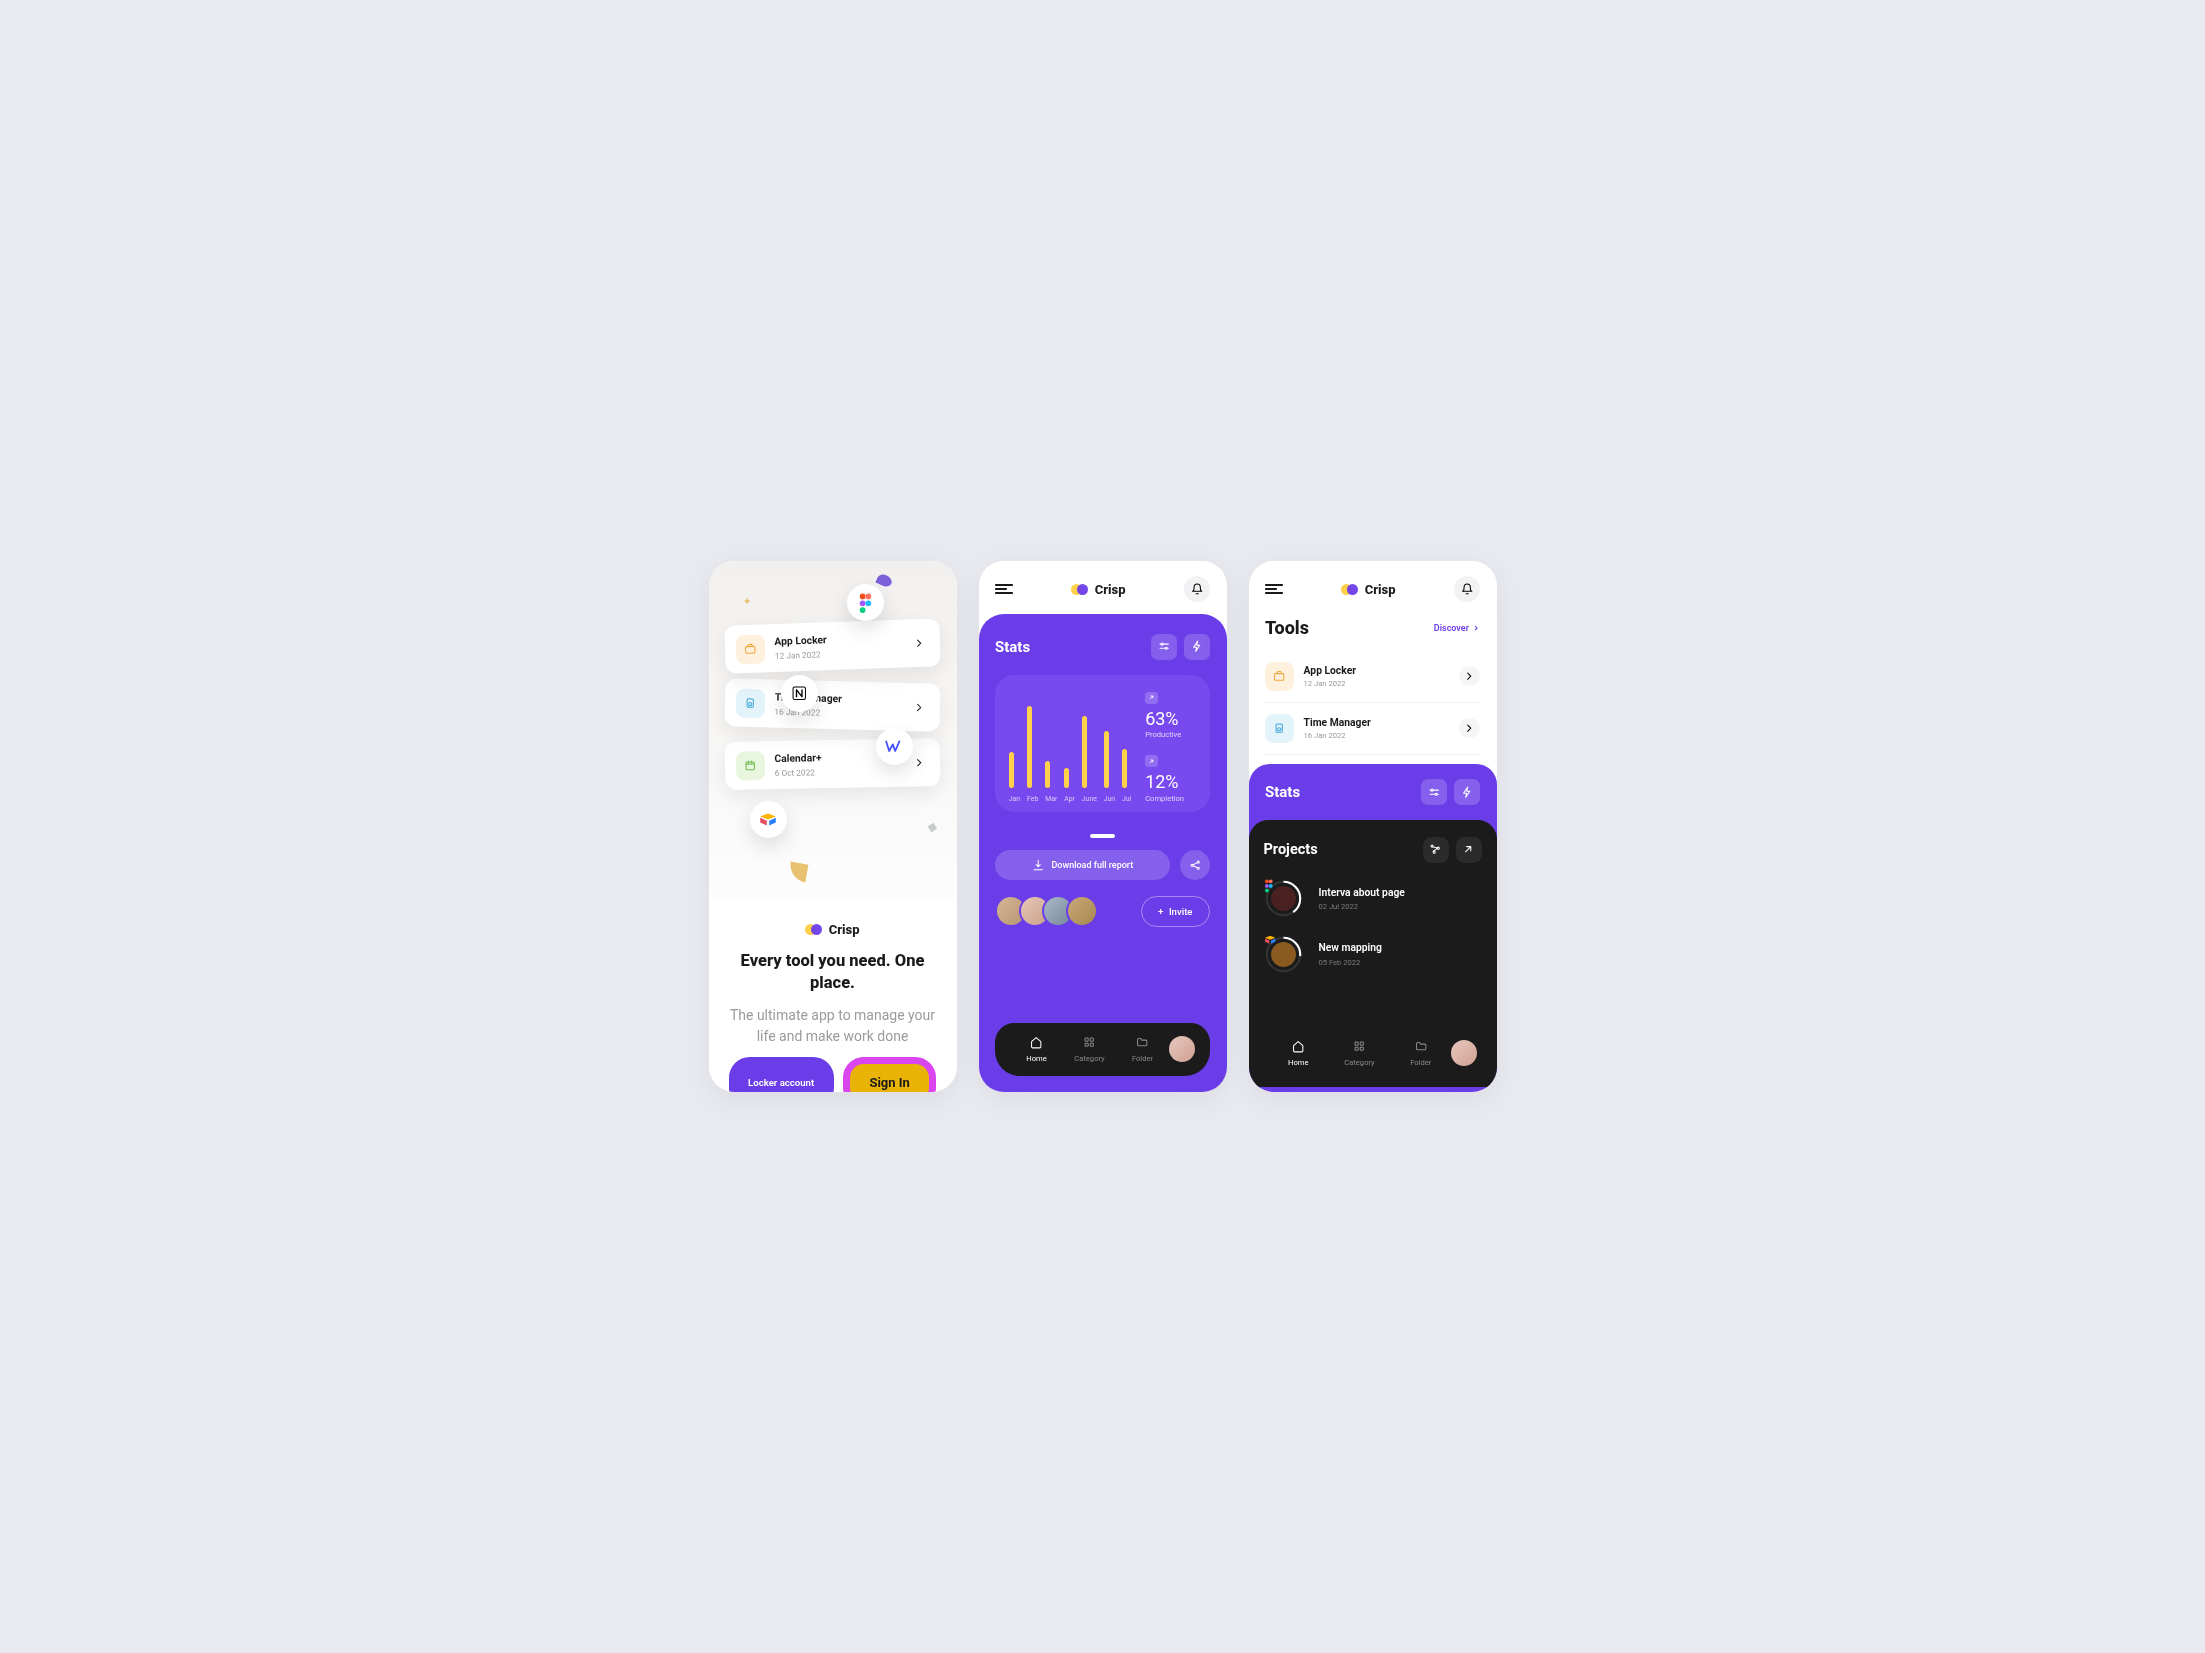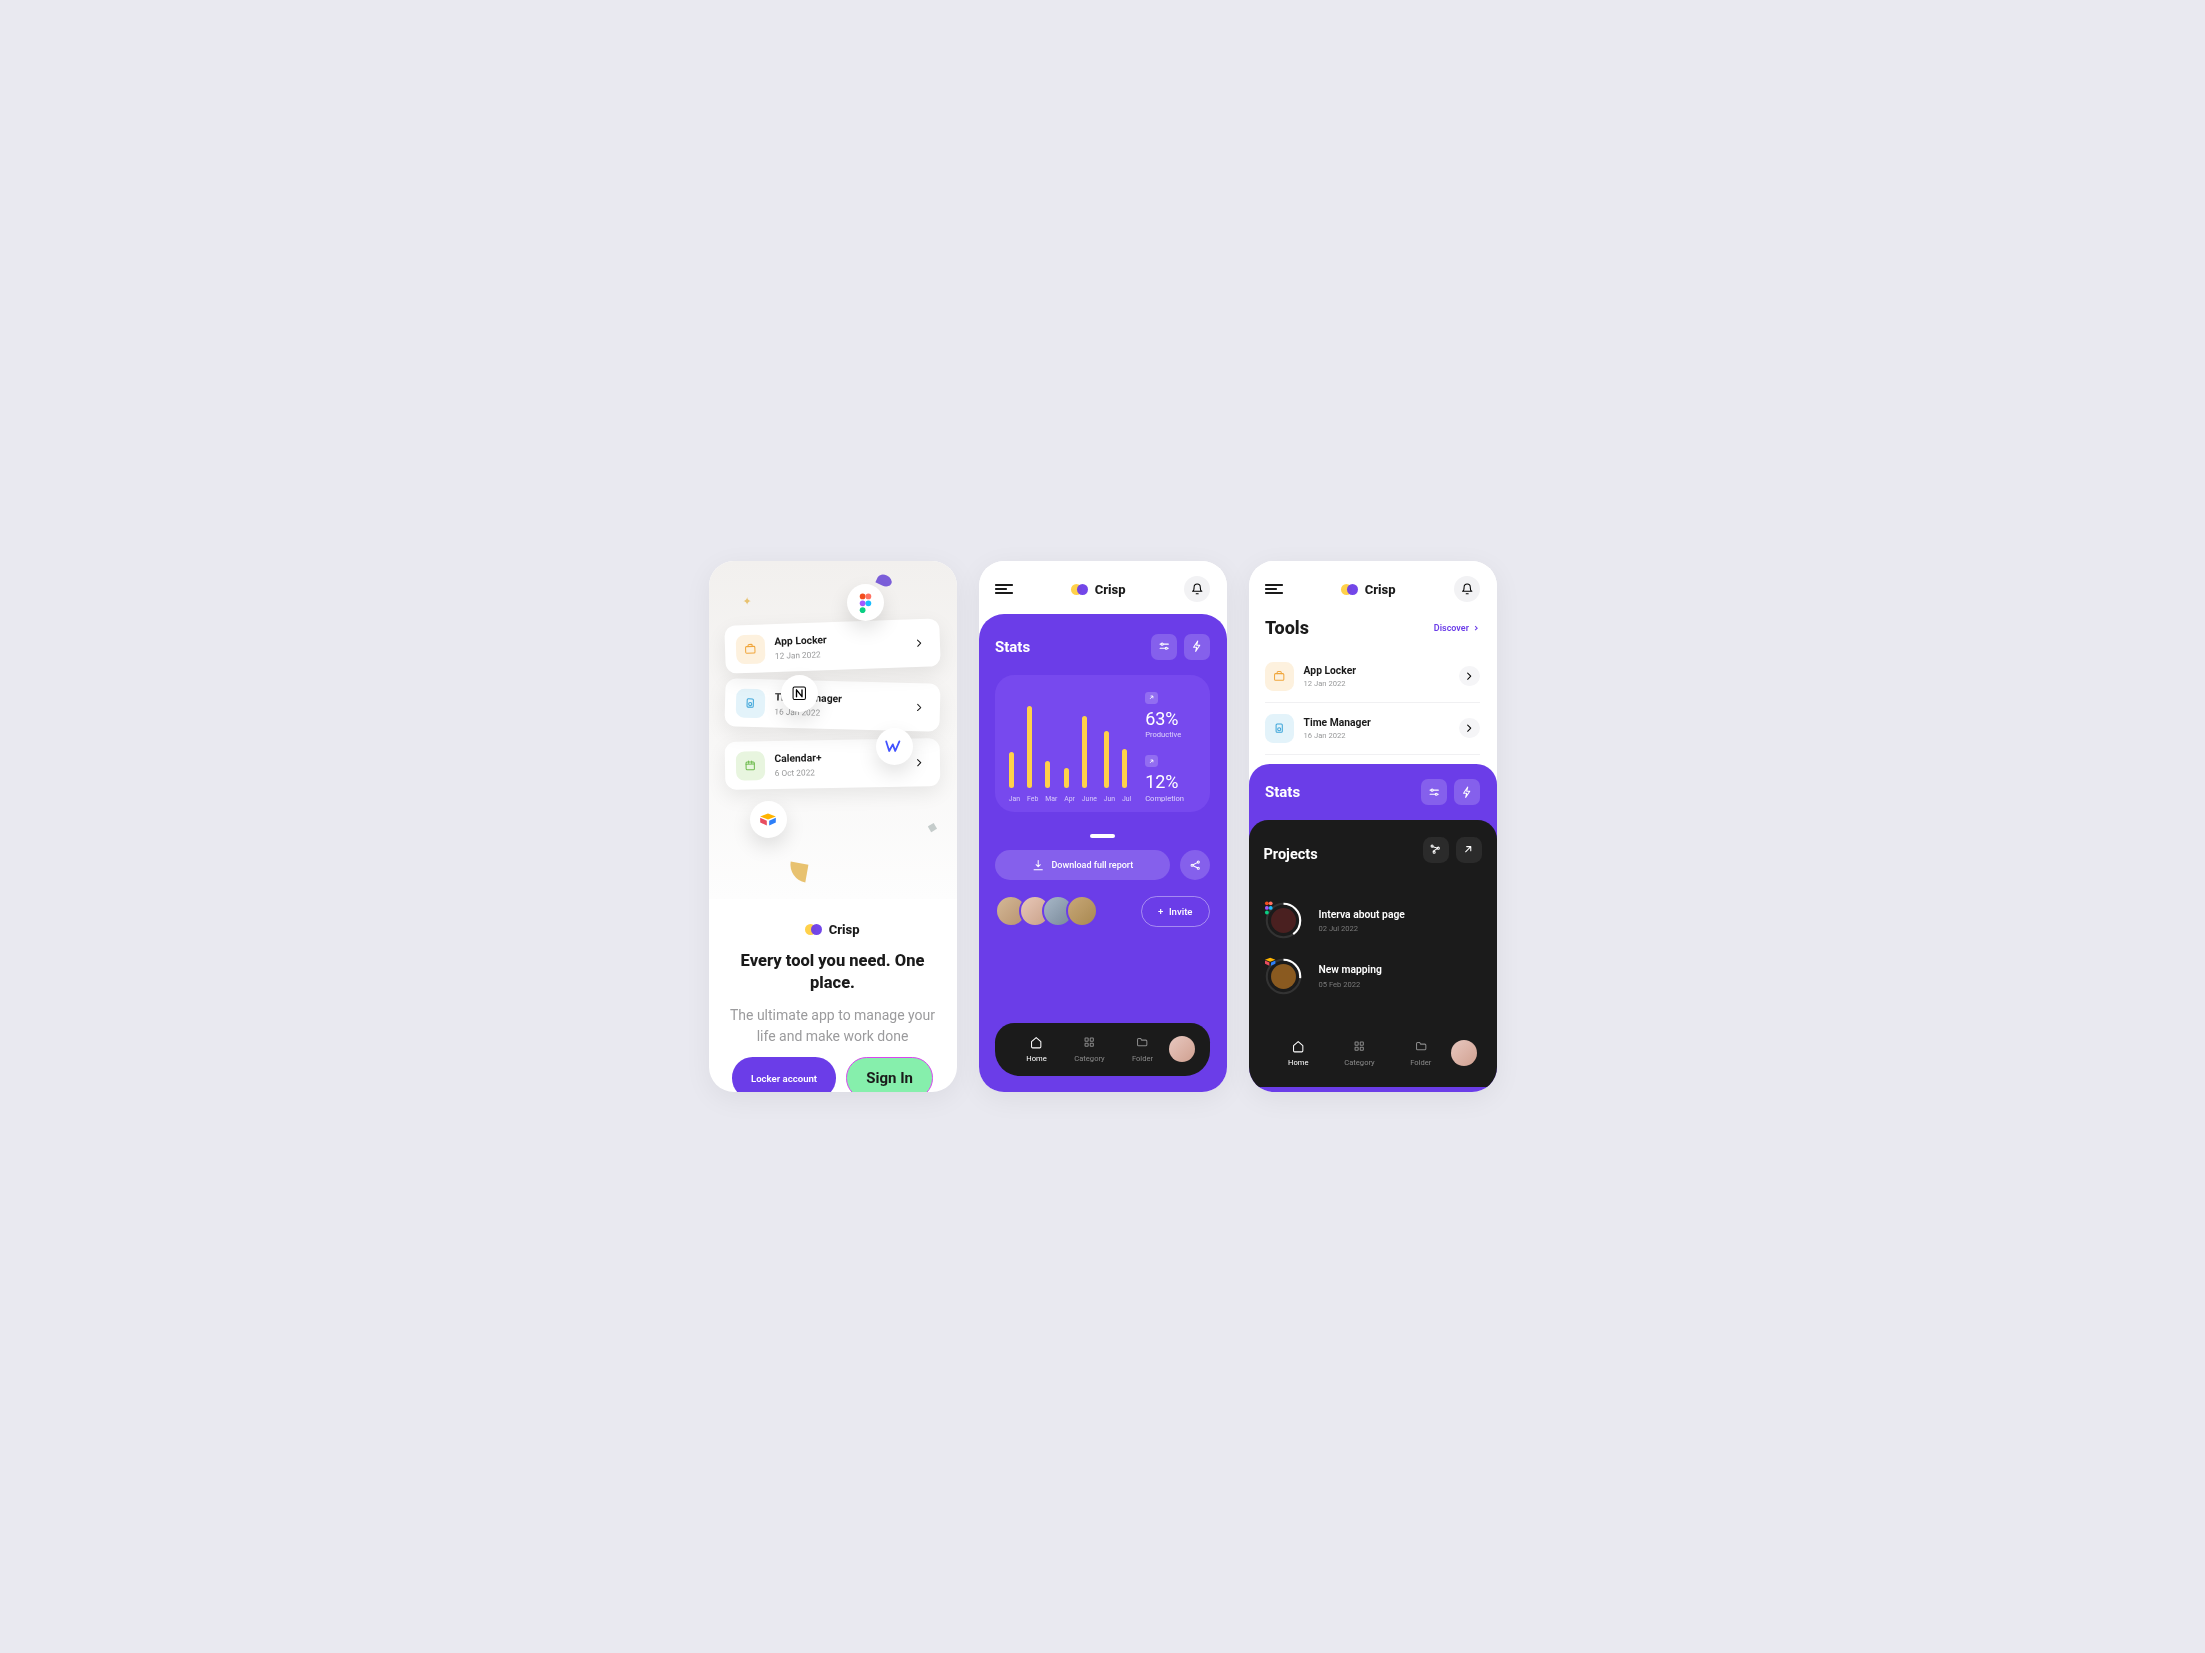--- a/index.html
+++ b/index.html
@@ -21,21 +21,21 @@
 .s1-bot{padding:22px 19.3px 19.3px;text-align:center}
 .logo{display:inline-flex;align-items:center;gap:6.9px;margin-bottom:12.4px}
 .logo .mark{width:16.5px;height:16.5px;position:relative}
 .logo .mark .c1{position:absolute;width:11px;height:11px;border-radius:50%;background:#ffd14a;left:0;top:2.8px}
 .logo .mark .c2{position:absolute;width:11px;height:11px;border-radius:50%;background:#6b3de8;right:0;top:2.8px;opacity:.95}
 .logo .nm{font-weight:800;font-size:13px;color:#1a1a1a}
 .hero-h{font-size:16.5px;font-weight:800;color:#1a1a1a;line-height:1.35;margin-bottom:11px}
 .hero-sub{font-size:14px;color:#9b9b9d;line-height:1.5;margin-bottom:10px}
 .btns{display:flex;gap:9.6px;justify-content:center}
 .btn-p{background:#6b3de8;color:#fff;border:none;padding:11px 19.3px;border-radius:20.7px;font-weight:600;font-size:9.6px;cursor:pointer}
-.btn-s{background:#86efac;color:#1a1a1a;border:1px solid #d946ef;padding:11px 19.3px;border-radius:20.7px;font-weight:700;font-size:15px;cursor:pointer}
+.btn-s{background:#eab308;color:#1a1a1a;border:7px solid #d946ef;padding:11px 19.3px;border-radius:20.7px;font-weight:700;font-size:13px;cursor:pointer}
 
 
 .hdr{display:flex;align-items:center;justify-content:space-between;padding:15px 16.5px 12.4px;background:#fff}
 .hdr .menu{width:18px;display:flex;flex-direction:column;gap:2.8px;cursor:pointer}
 .hdr .menu span{height:1.4px;background:#1a1a1a;border-radius:0.7px}
 .hdr .menu span:nth-child(2){width:12.4px}
 .hdr .bell{width:26px;height:26px;border-radius:50%;background:#f2f2f4;display:flex;align-items:center;justify-content:center;cursor:pointer}
 
 
 .stats-panel{background:#6b3de8;margin:0;padding:19.3px 16.5px 16.5px;border-radius:25px 25px 0 0;flex:1;display:flex;flex-direction:column}
@@ -79,21 +79,21 @@
 .discover{color:#6b3de8;font-size:9px;font-weight:600;display:flex;align-items:center;gap:2.8px;cursor:pointer}
 .tool-item{display:flex;align-items:center;gap:9.6px;padding:11px 0;border-bottom:0.7px solid #f0f0f2}
 .tool-item .ic{width:29px;height:29px;border-radius:8.3px;display:flex;align-items:center;justify-content:center}
 .tool-item .txt{flex:1}
 .tool-item .t{font-weight:700;font-size:10.3px;color:#1a1a1a}
 .tool-item .d{font-size:7.6px;color:#98999a;margin-top:2.8px}
 .tool-item .chev{width:20.7px;height:20.7px;border-radius:50%;background:#f5f5f7;display:flex;align-items:center;justify-content:center}
 
 .s3-stats{background:#6b3de8;border-radius:20.7px 20.7px 0 0;margin-top:9.6px;padding:15px 16.5px 5.5px}
 .projects-panel{background:#1b1b1b;border-radius:19.3px 19.3px 0 0;padding:16.5px 15px 11px;margin:0 -16.5px}
-.proj-hdr{display:flex;align-items:flex-end;justify-content:space-between;margin-bottom:30px}
+.proj-hdr{display:flex;align-items:center;justify-content:space-between;margin-bottom:8px}
 .proj-hdr h2{color:#fff;font-size:14.5px;font-weight:700}
 .proj-acts{display:flex;gap:6.9px}
 .proj-acts .ic-btn{background:#2b2b2b;border-radius:8.3px}
 .proj-item{display:flex;align-items:center;gap:16px;padding:8.3px 0}
 .ring{width:39px;height:39px;border-radius:50%;position:relative;display:flex;align-items:center;justify-content:center}
 .ring svg{position:absolute;inset:0}
 .ring .inner{width:25px;height:25px;border-radius:50%;display:flex;align-items:center;justify-content:center}
 .proj-item .txt{flex:1}
 .proj-item .t{color:#fff;font-weight:600;font-size:10.3px}
 .proj-item .d{color:#7a7a7a;font-size:7.6px;margin-top:3.4px}

